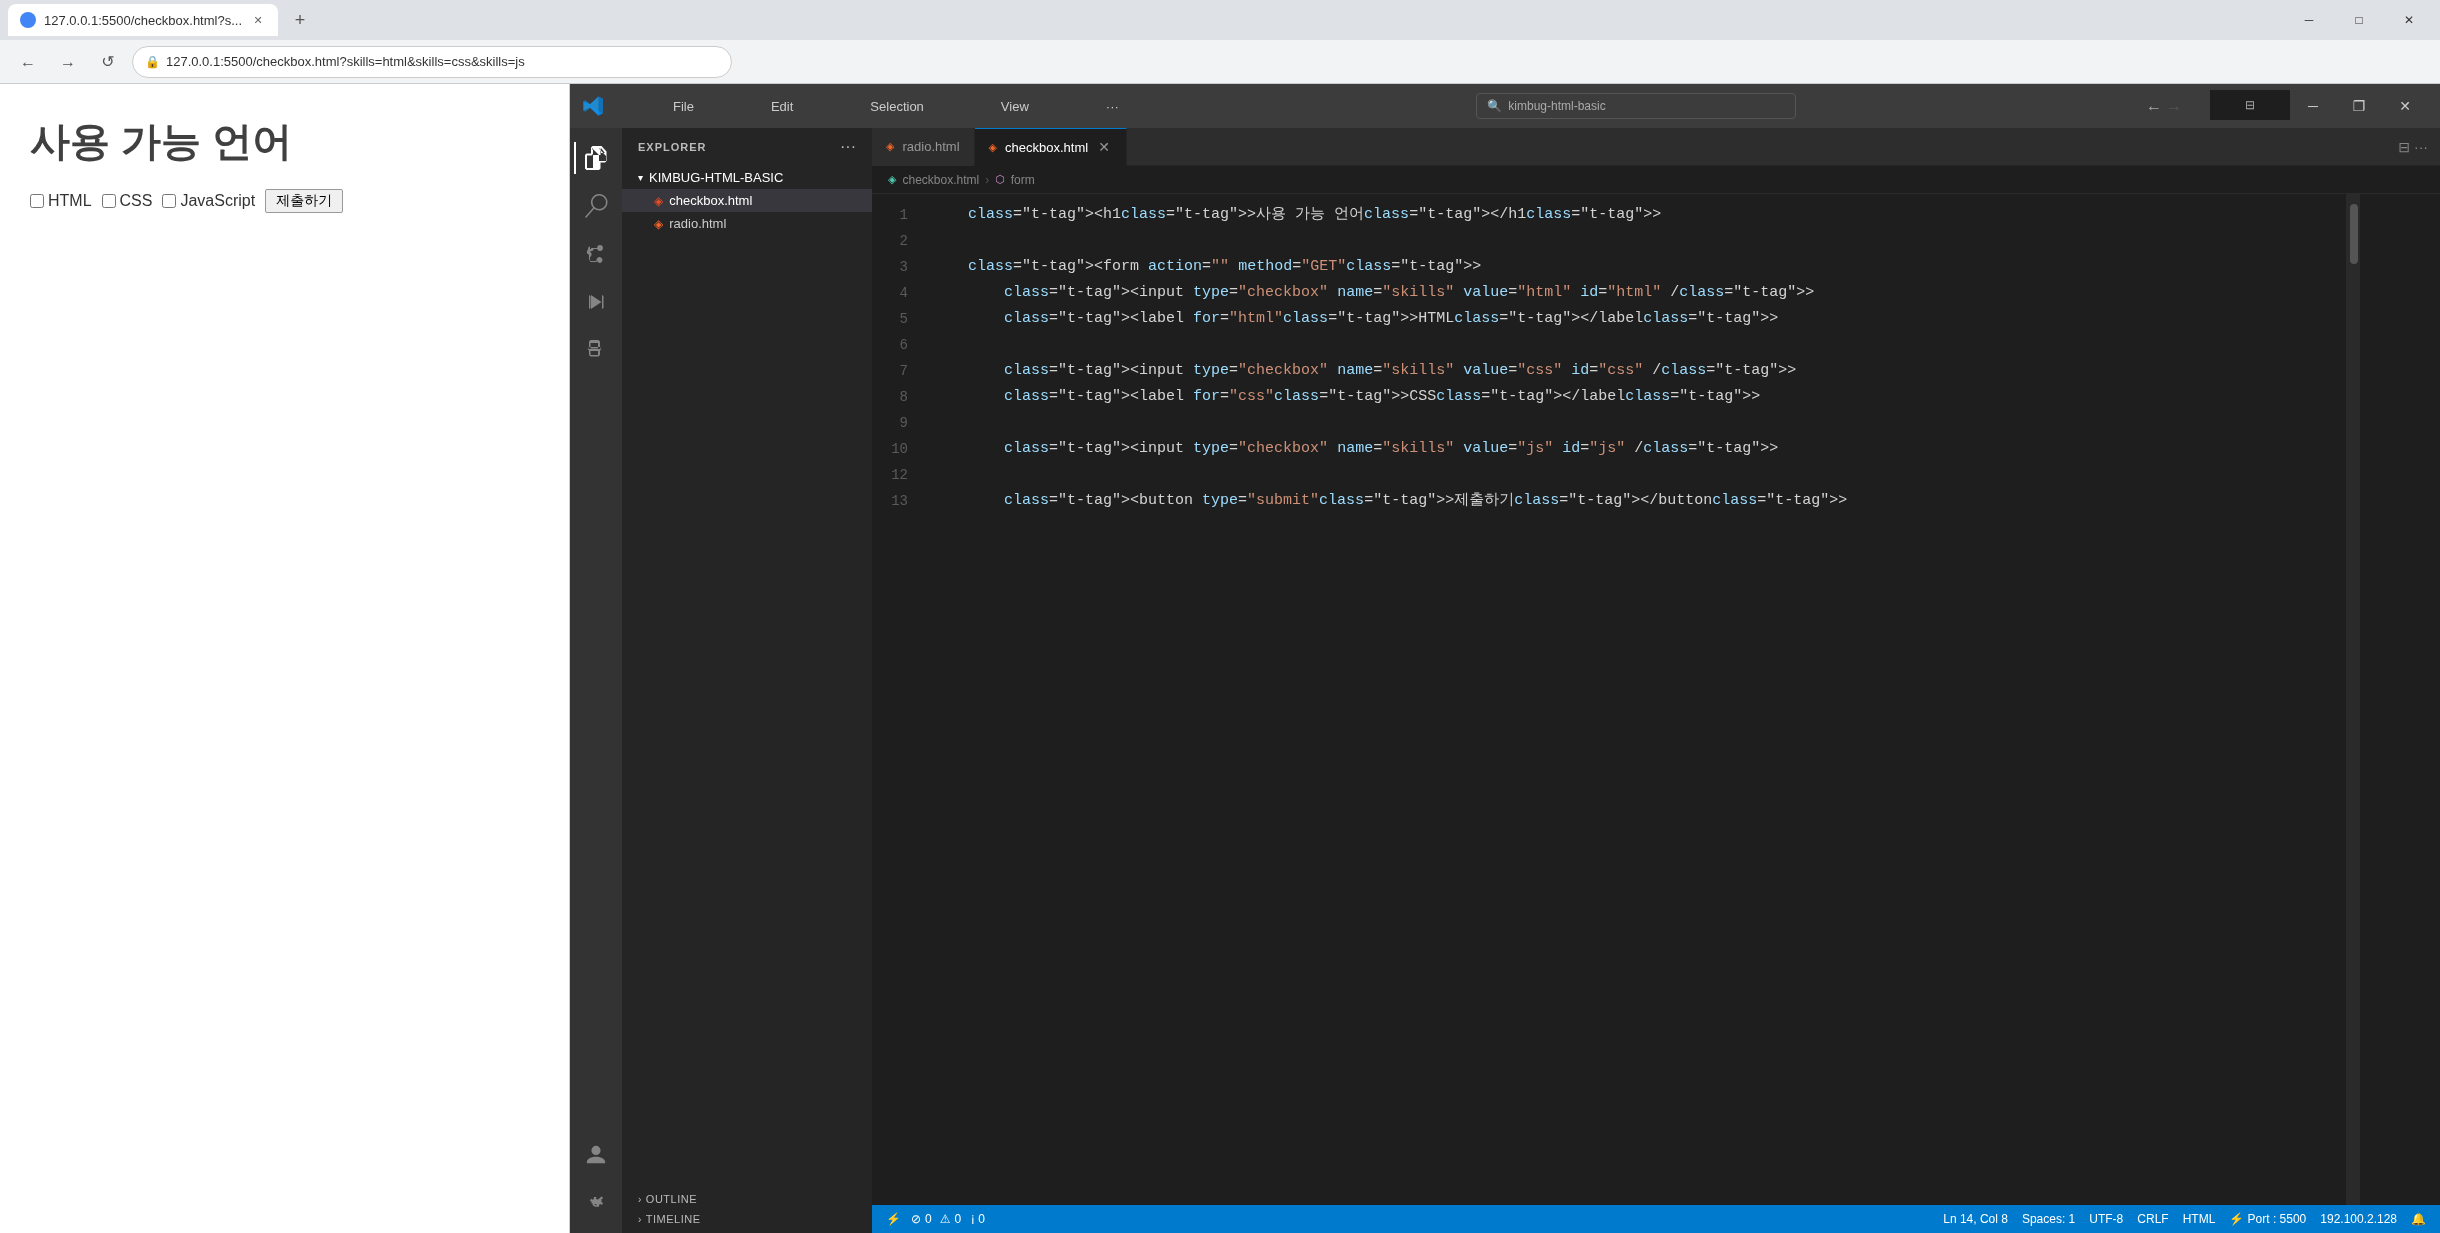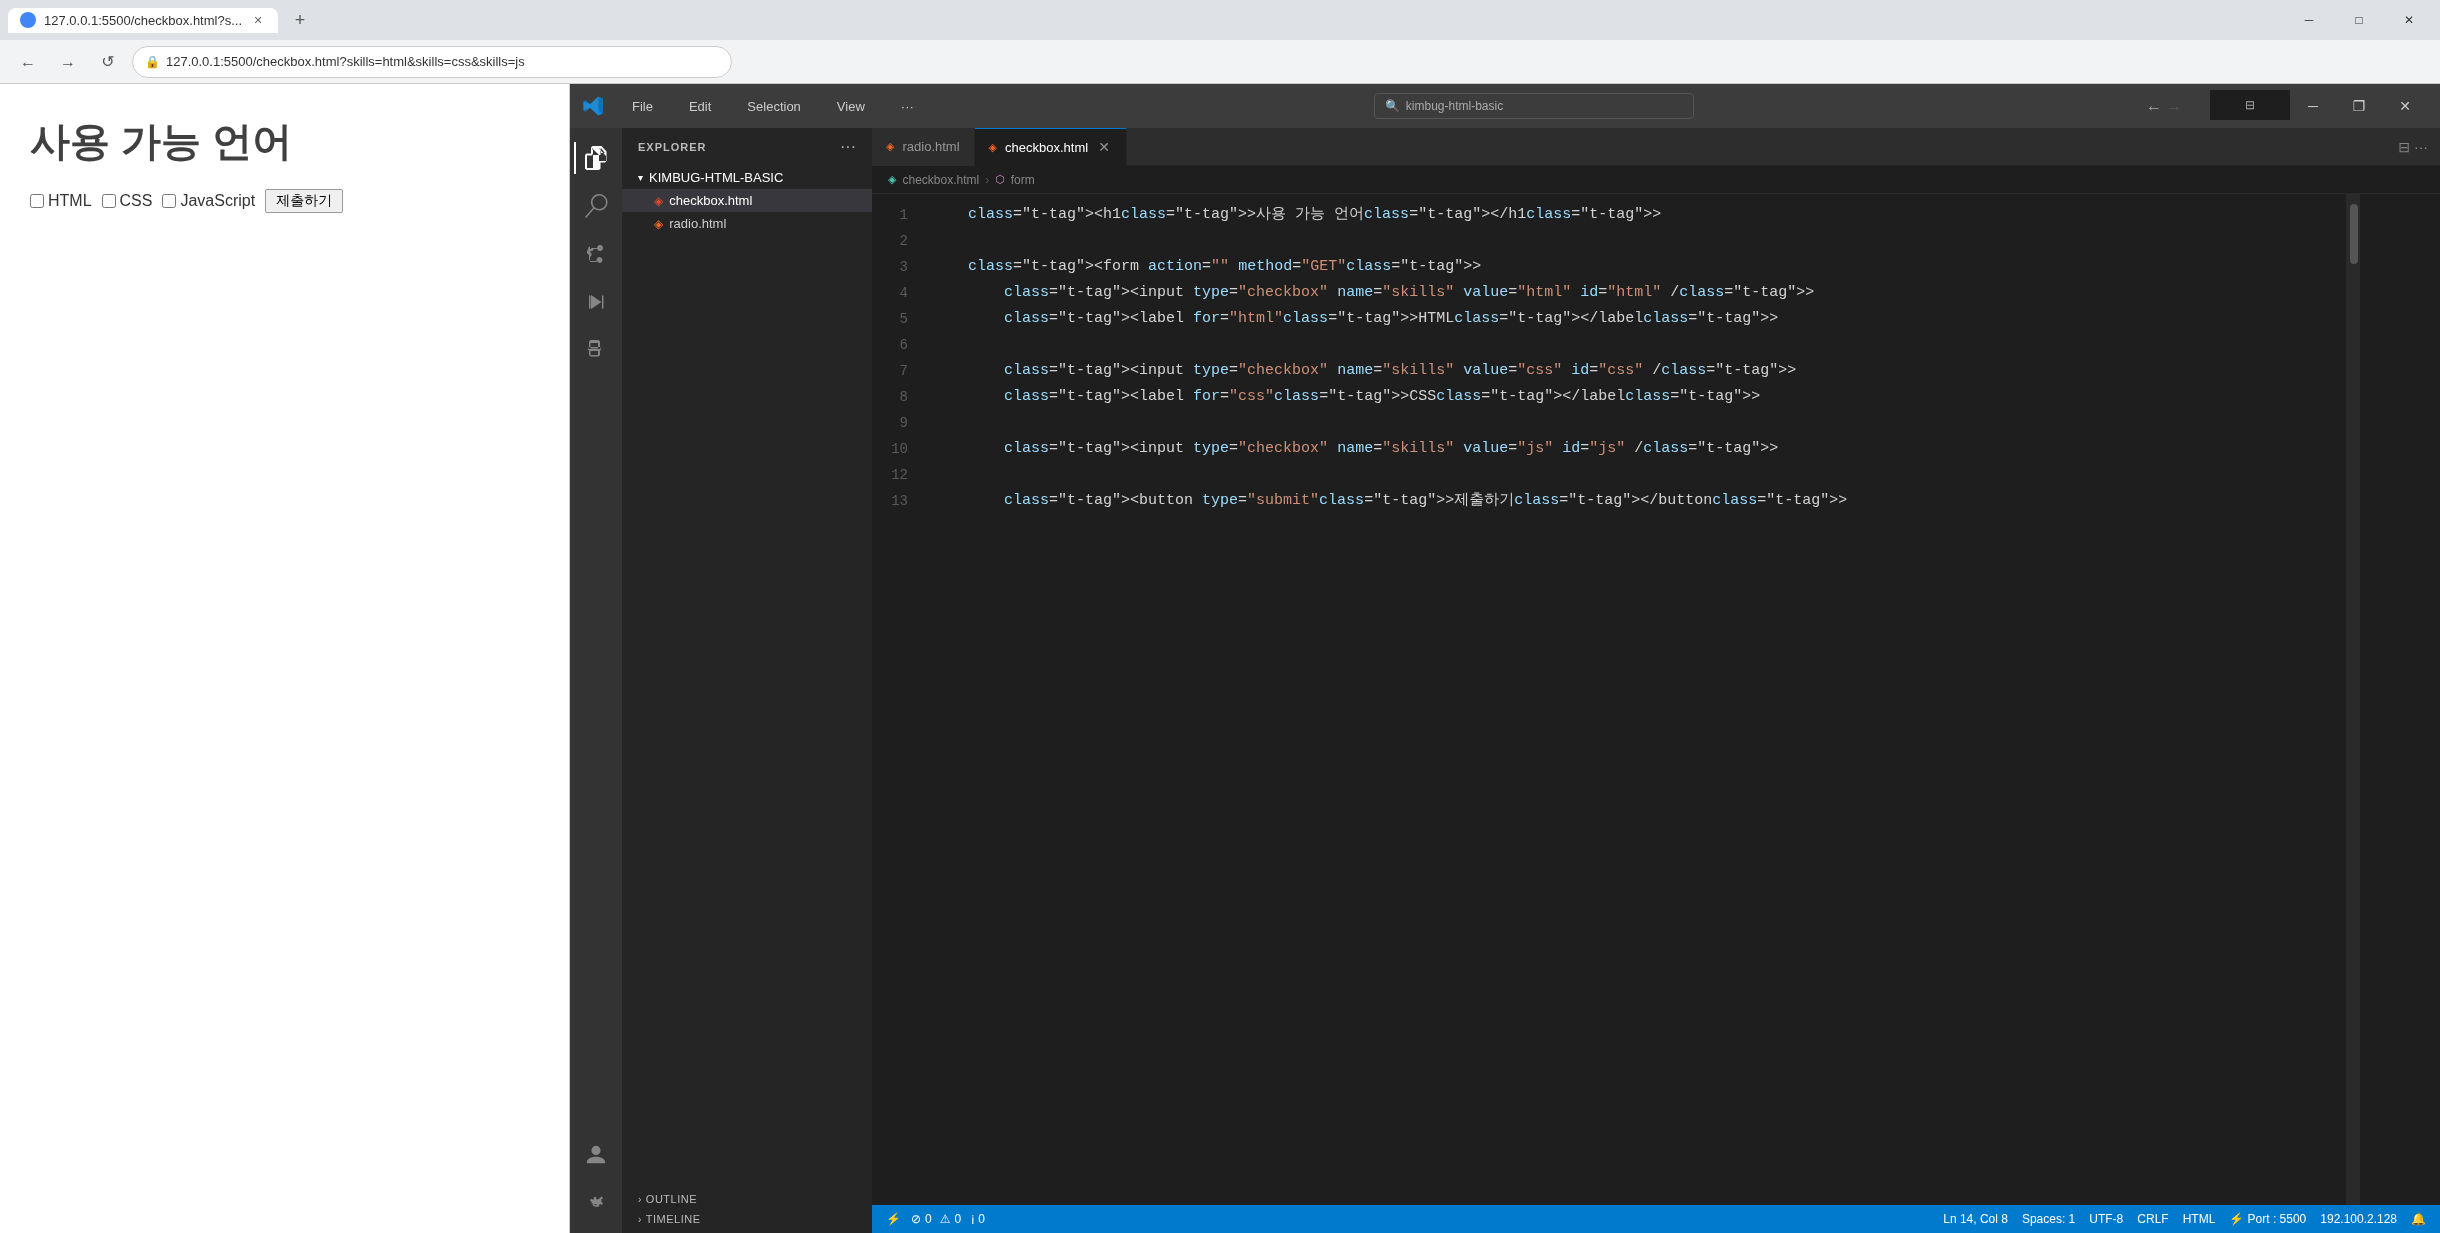--- a/index.html
+++ b/index.html
@@ -13,21 +13,21 @@
       height: 40px;
       display: flex;
       align-items: center;
       padding: 0 8px;
       gap: 8px;
     }
 
     .chrome-tab {
       background: #fff;
       border-radius: 8px 8px 0 0;
-      height: 25px;
+      height: 32px;
       display: flex;
       align-items: center;
       padding: 0 12px;
       gap: 8px;
       font-size: 13px;
       color: #333;
       min-width: 220px;
     }
 
     .chrome-tab-favicon {
@@ -185,20 +185,21 @@
       padding: 0 12px;
       gap: 20px;
       font-size: 13px;
       color: #ccc;
       flex-shrink: 0;
     }
 
     .vscode-menu-item {
       cursor: pointer;
       padding: 4px 8px;
+      margin-left: 41px;
     }
 
     .vscode-window-controls {
       margin-left: auto;
       display: flex;
       gap: 0;
     }
 
     .vsc-wc {
       width: 46px; height: 32px;

